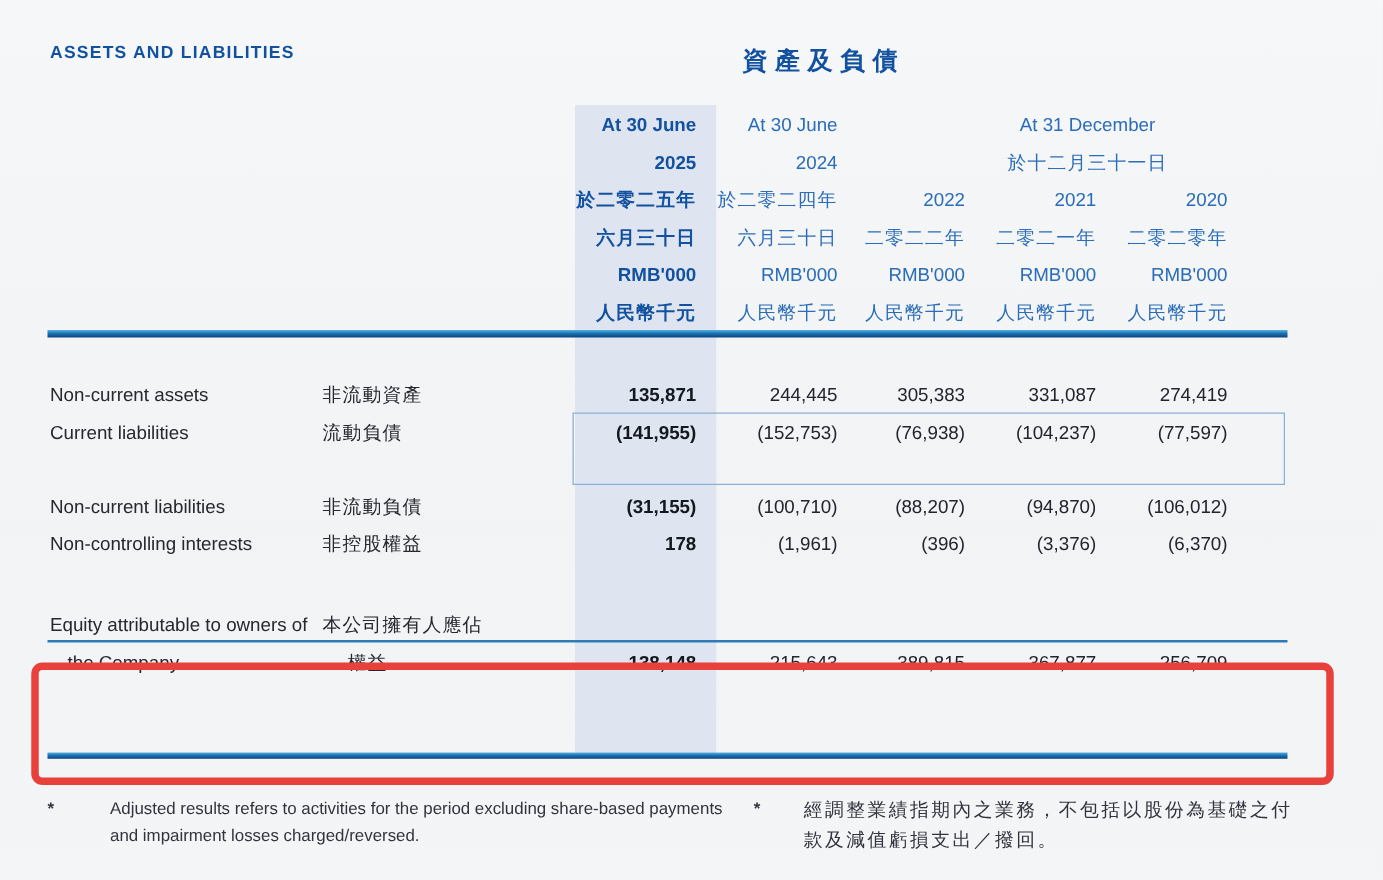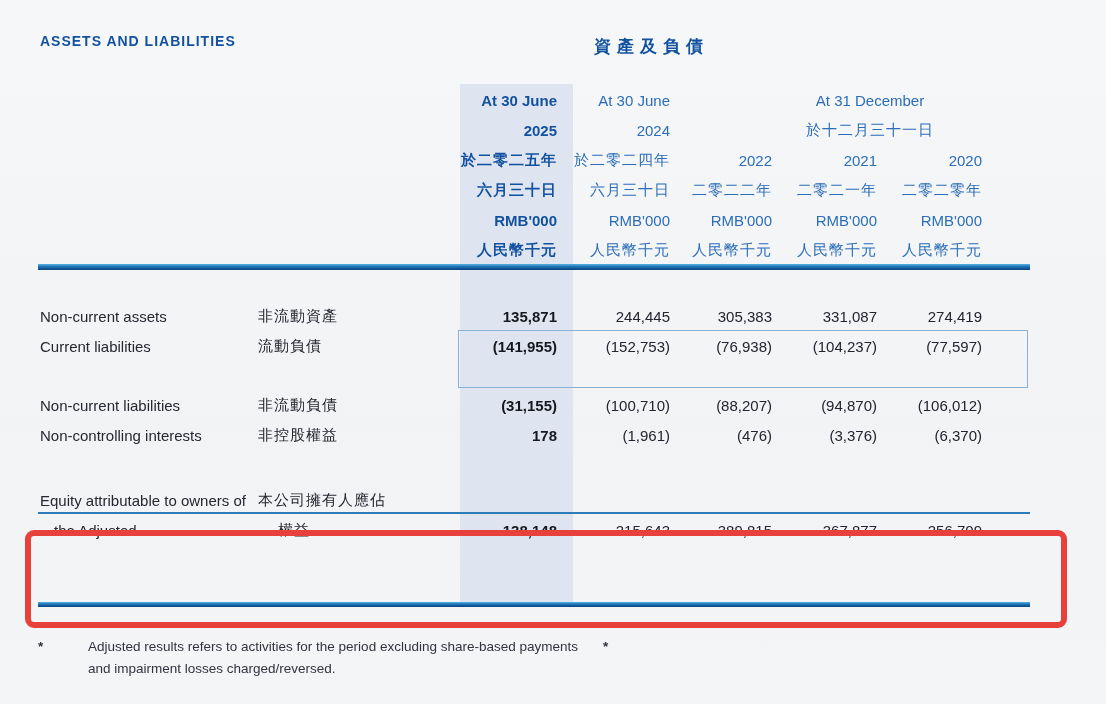--- a/index.html
+++ b/index.html
@@ -13,21 +13,21 @@
   }
   .page { position:absolute; inset:0; background:linear-gradient(180deg,#f6f7f9 0%, #f2f3f5 60%, #f4f5f7 100%); }
 
   .title-en {
     position:absolute; left:40px; top:33px;
     font-size:14px; font-weight:bold; letter-spacing:1px;
     color:#12519f;
   }
   .title-zh {
     position:absolute; left:594px; top:35px;
-    font-size:17px; font-weight:bold; letter-spacing:6px;
+    font-size:20px; font-weight:bold; letter-spacing:6px;
     color:#12519f;
   }
 
   .col-band {
     position:absolute; left:460px; top:84px;
     width:113px; height:520px;
     background:#dfe5f0;
   }
 
   table.fin {
@@ -188,53 +188,54 @@
         <td class="num">(100,710)</td>
         <td class="num">(88,207)</td>
         <td class="num">(94,870)</td>
         <td class="num last">(106,012)</td>
       </tr>
       <tr>
         <td class="lab-en">Non-controlling interests</td>
         <td class="lab-zh">非控股權益</td>
         <td class="num c1">178</td>
         <td class="num">(1,961)</td>
-        <td class="num">(476)</td>
+        <td class="num">(396)</td>
         <td class="num">(3,376)</td>
         <td class="num last">(6,370)</td>
       </tr>
 
       <tr class="sp">
           <td colspan="7" style="height:35px"></td>
         </tr>
 
       <tr>
         <td class="lab-en">Equity attributable to owners of</td>
         <td class="lab-zh">本公司擁有人應佔</td>
         <td></td>
           <td></td>
           <td></td>
           <td></td>
           <td></td>
       </tr>
       <tr>
-        <td class="lab-en"><span class="indent1">the Adjusted</span></td>
+        <td class="lab-en"><span class="indent1">the Company</span></td>
         <td class="lab-zh"><span class="indent2">權益</span></td>
         <td class="num c1">138,148</td>
         <td class="num">215,643</td>
         <td class="num">389,815</td>
         <td class="num">367,877</td>
         <td class="num last">256,709</td>
       </tr>
     </tbody>
   </table>
 
   <div class="rule-thick rule-header"></div>
   <div class="rule-thin"></div>
   <div class="rule-equity rule-thick"></div>
   <div class="outline-box"></div>
   <div class="red-box"></div>
 
   <div class="footnote fn-marker-en">*</div>
   <div class="footnote fn-text-en">Adjusted results refers to activities for the period excluding share-based payments and impairment losses charged/reversed.</div>
   <div class="footnote fn-marker-zh">*</div>
+  <div class="footnote fn-text-zh">經調整業績指期內之業務，不包括以股份為基礎之付款及減值虧損支出／撥回。</div>
 
 </div>
 
 </body></html>

